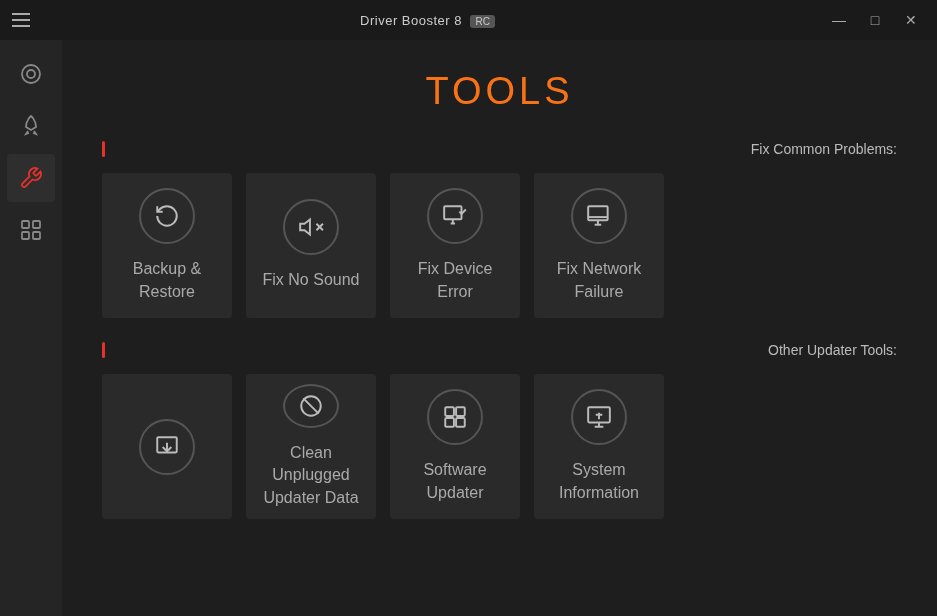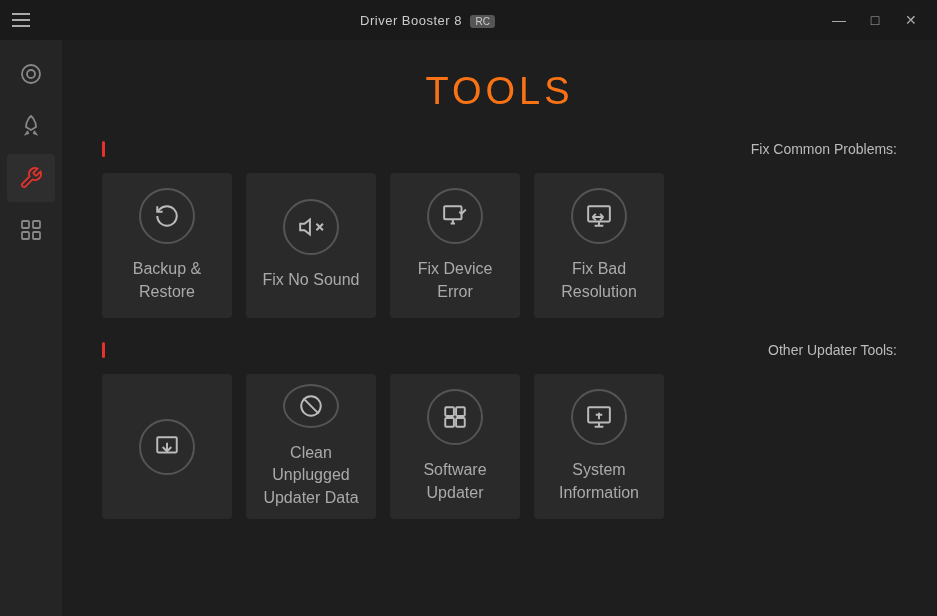--- a/index.html
+++ b/index.html
@@ -281,31 +281,31 @@
         <div class="tool-icon-circle">
           <svg width="26" height="26" viewBox="0 0 24 24" fill="none" stroke="#bbb" stroke-width="1.8">
             <rect x="2" y="3" width="16" height="12" rx="1"></rect>
             <path d="M8 19h4m-2-4v4"></path>
             <path d="M16 8l2 2 4-4"></path>
           </svg>
         </div>
         <span class="tool-label">Fix Device Error</span>
       </div>
 
-
-      <div class="tool-card">
-        <div class="tool-icon-circle">
-          <svg width="26" height="26" viewBox="0 0 24 24" fill="none" stroke="#bbb" stroke-width="1.8">
-            <rect x="2" y="3" width="20" height="14" rx="1"></rect>
-            <path d="M8 21h8m-4-4v4"></path>
-            <path d="M9 10l-3 3m0 0l3 3m-3-3h10m0 0l-3-3m3 3l-3 3"></path>
-          </svg>
-        </div>
-        <span class="tool-label">Fix Bad Resolution</span>
-      </div>
+      <div class="tool-card">
+        <div class="tool-icon-circle">
+          <svg width="26" height="26" viewBox="0 0 24 24" fill="none" stroke="#bbb" stroke-width="1.8">
+            <rect x="2" y="3" width="18" height="13" rx="1"></rect>
+            <path d="M8 20h6m-3-4v4"></path>
+            <path d="M2 13h18"></path>
+          </svg>
+        </div>
+        <span class="tool-label">Fix Network Failure</span>
+      </div>
+
 
     </div>
 
     <div class="section-header">
       <div class="section-bar"></div>
       <span>Other Updater Tools:</span>
     </div>
 
     <div class="tools-grid">
 

